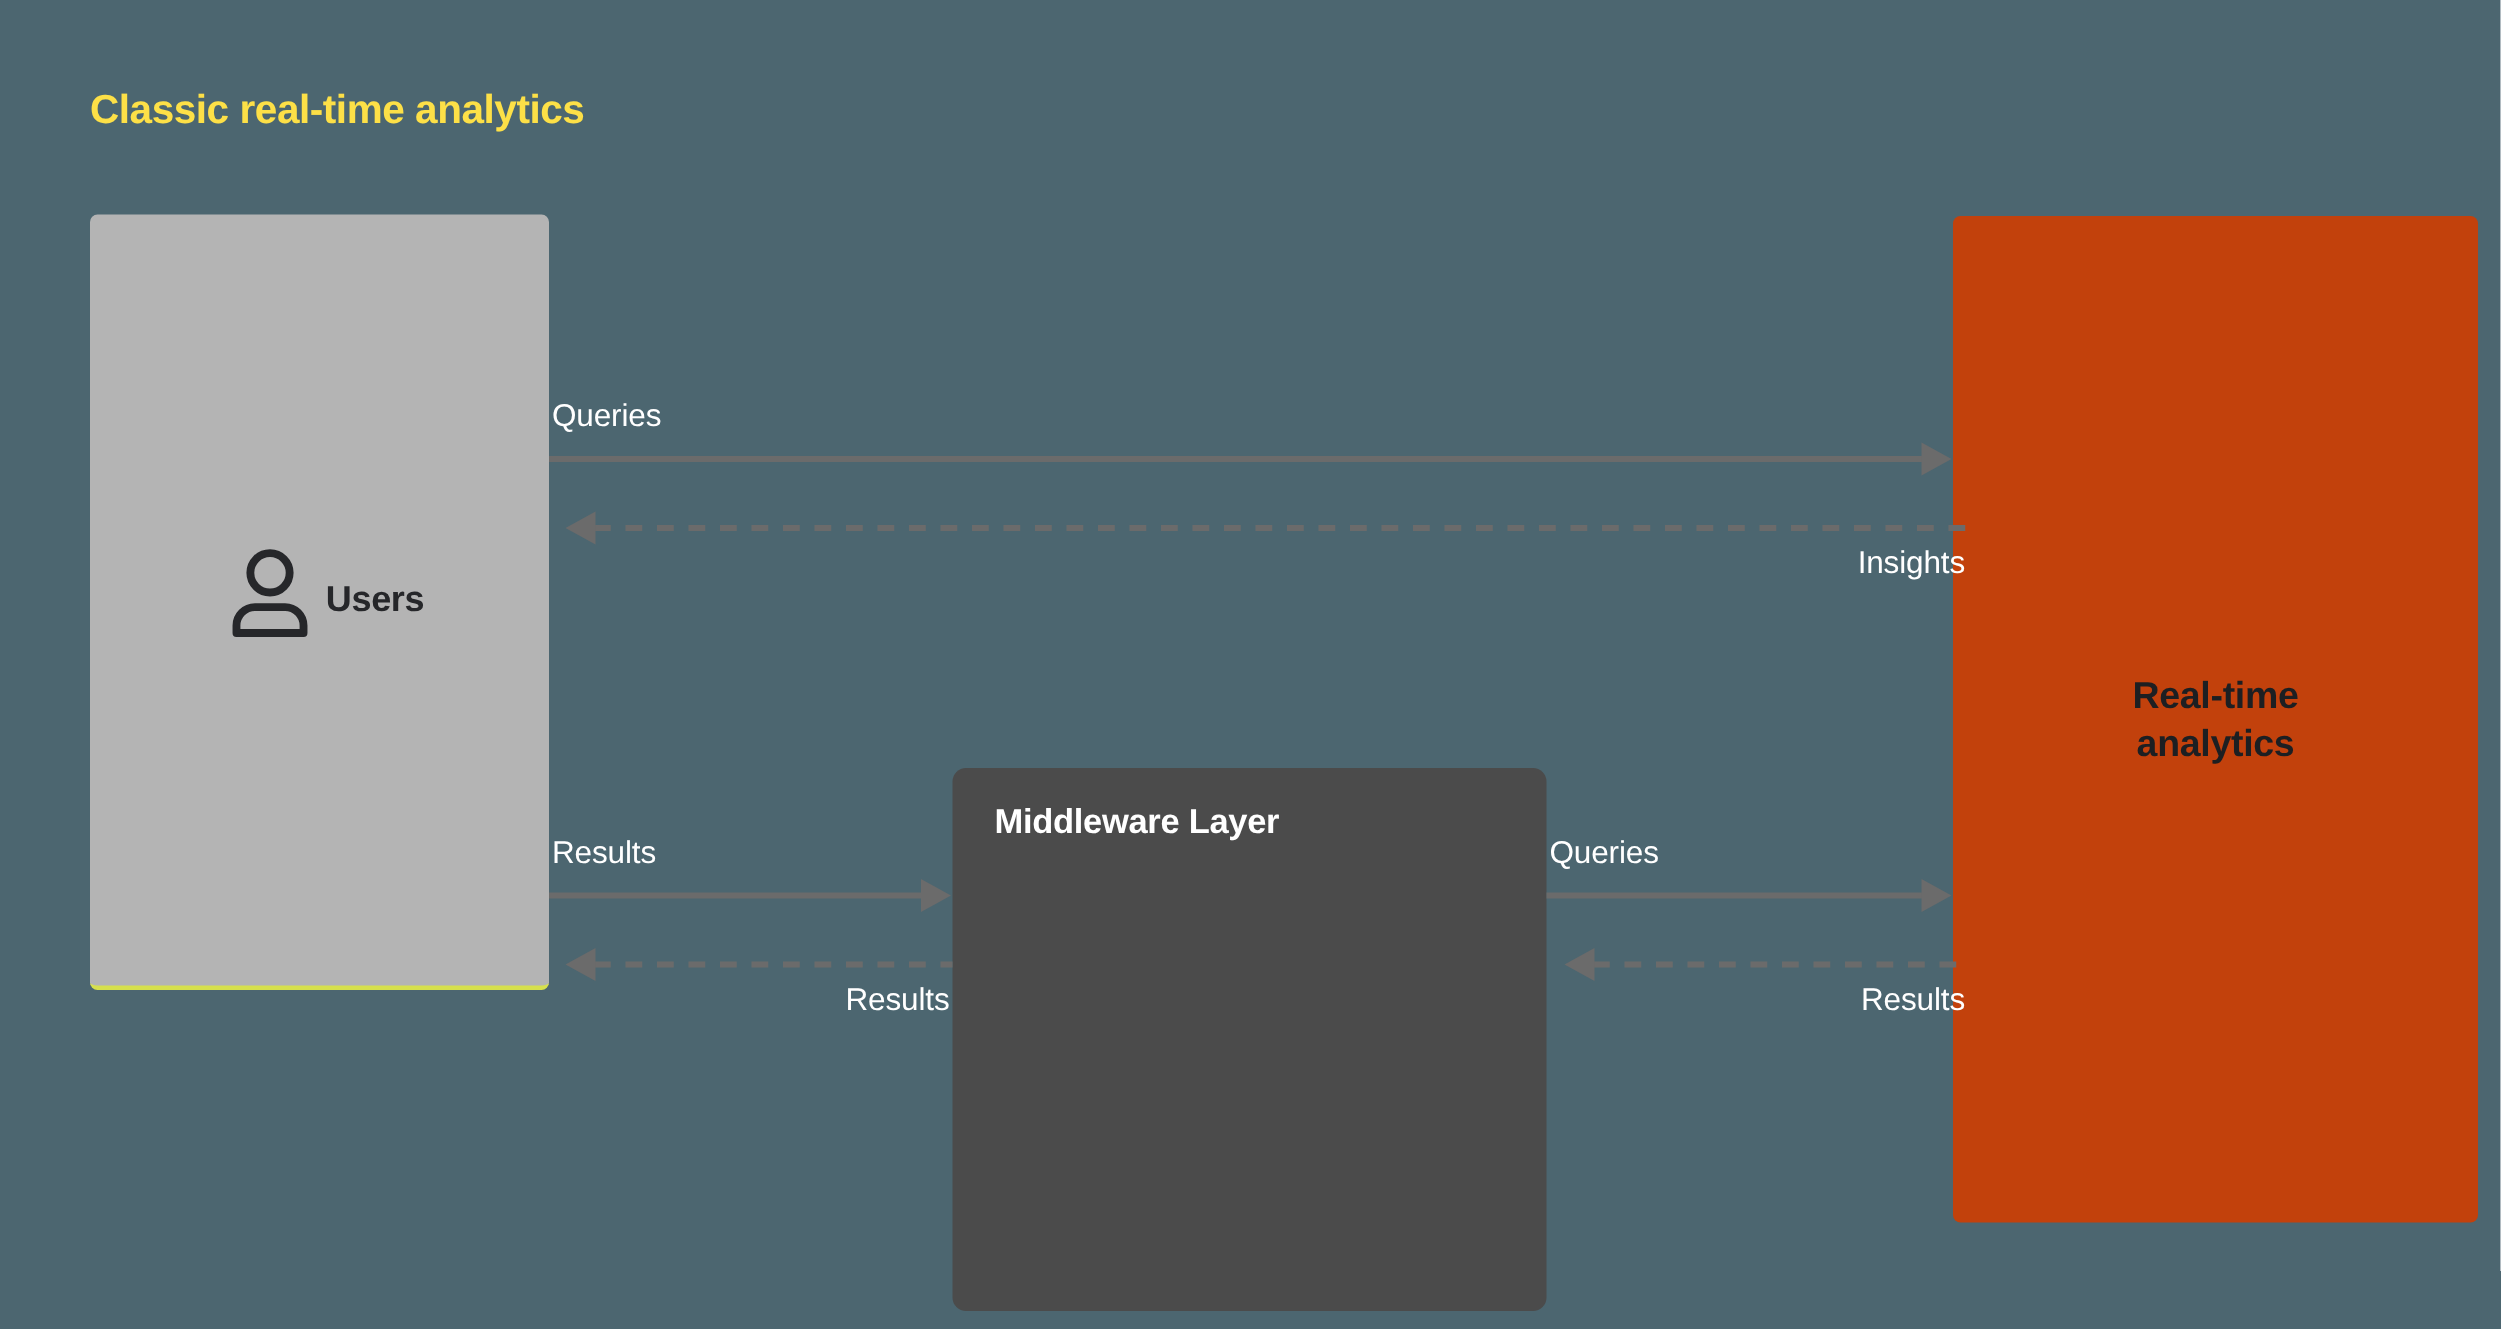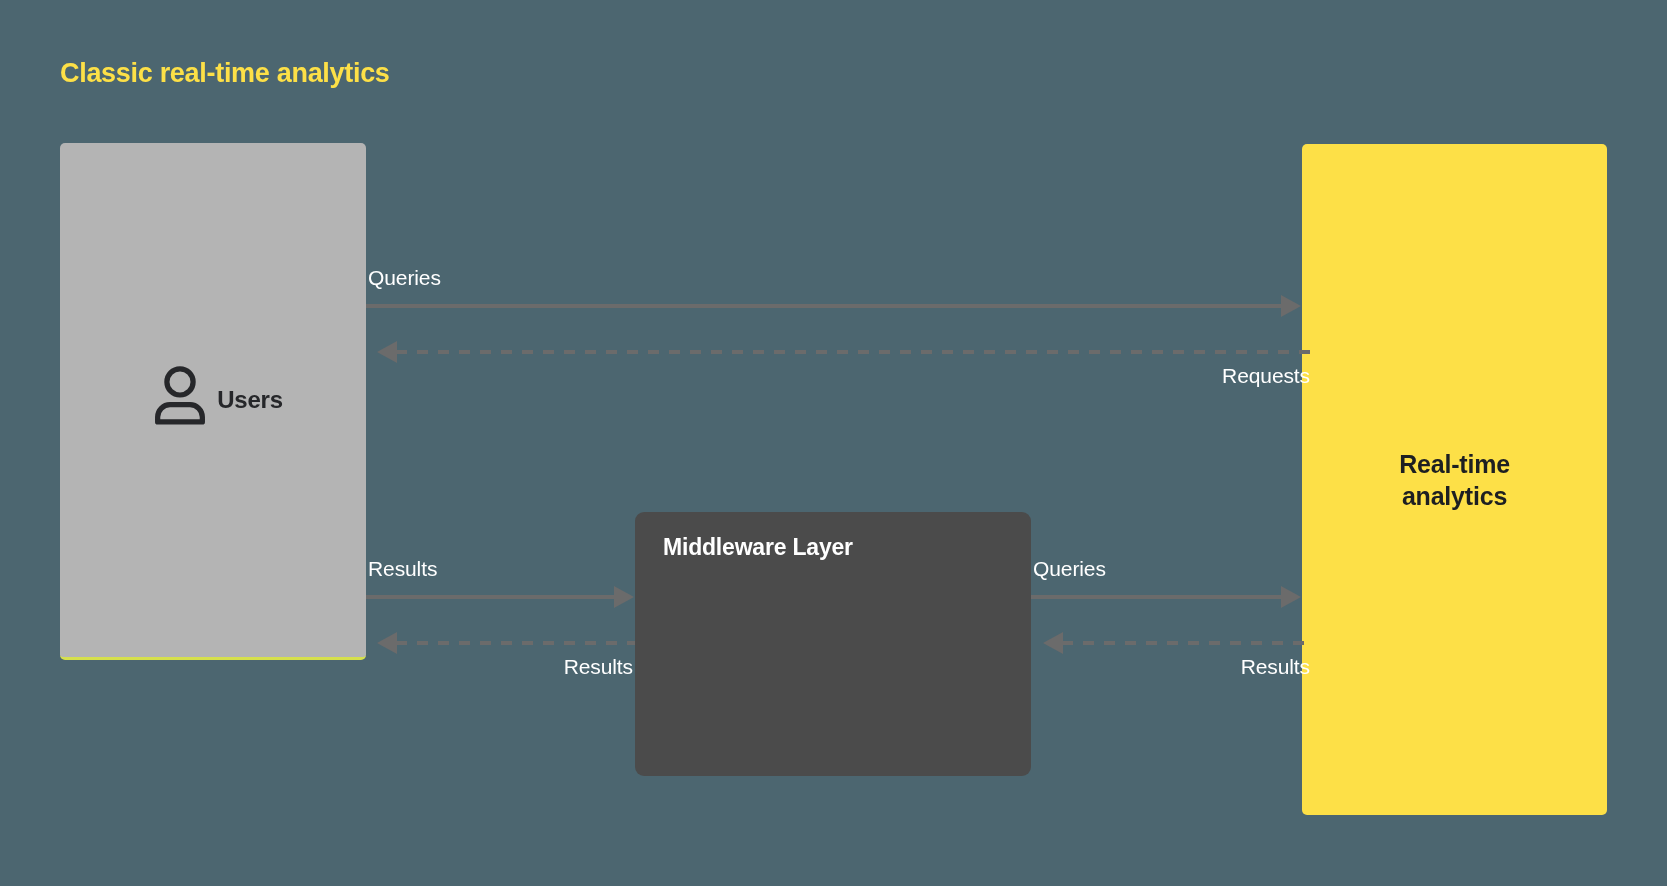--- a/index.html
+++ b/index.html
@@ -59,38 +59,38 @@
     font-size: 24px;
     font-weight: bold;
     color: #26272a;
     letter-spacing: -0.2px;
   }
 
   #node-middleware {
     left: 635px;
     top: 512px;
     width: 396px;
-    height: 264px;
+    height: 362px;
     background: #4b4b4b;
     border-radius: 9px;
     padding: 22px 28px;
   }
   #middleware-label {
     font-size: 23px;
     font-weight: bold;
     color: #ffffff;
     letter-spacing: -0.2px;
   }
 
   #node-database {
     left: 1302px;
     top: 144px;
-    width: 305px;
+    width: 350px;
     height: 671px;
-    background: #fde047;
+    background: #c2410c;
     border-radius: 5px;
     display: flex;
     align-items: center;
     justify-content: center;
   }
   #database-label {
     font-size: 25px;
     font-weight: bold;
     color: #1d1f22;
     text-align: center;
@@ -179,21 +179,21 @@
 
   <div class="edge" style="left:366px; top:304px; width:916px;">
     <div class="edge-line"></div>
     <div class="arrowhead right"></div>
     <div class="edge-label above at-left">Queries</div>
   </div>
 
   <div class="edge" style="left:396px; top:350px; width:916px;">
     <div class="edge-line dashed"></div>
     <div class="arrowhead left"></div>
-    <div class="edge-label below at-right">Requests</div>
+    <div class="edge-label below at-right">Insights</div>
   </div>
 
   <div class="edge" style="left:366px; top:595px; width:249px;">
     <div class="edge-line"></div>
     <div class="arrowhead right"></div>
     <div class="edge-label above at-left">Results</div>
   </div>
 
   <div class="edge" style="left:396px; top:641px; width:239px;">
     <div class="edge-line dashed"></div>

